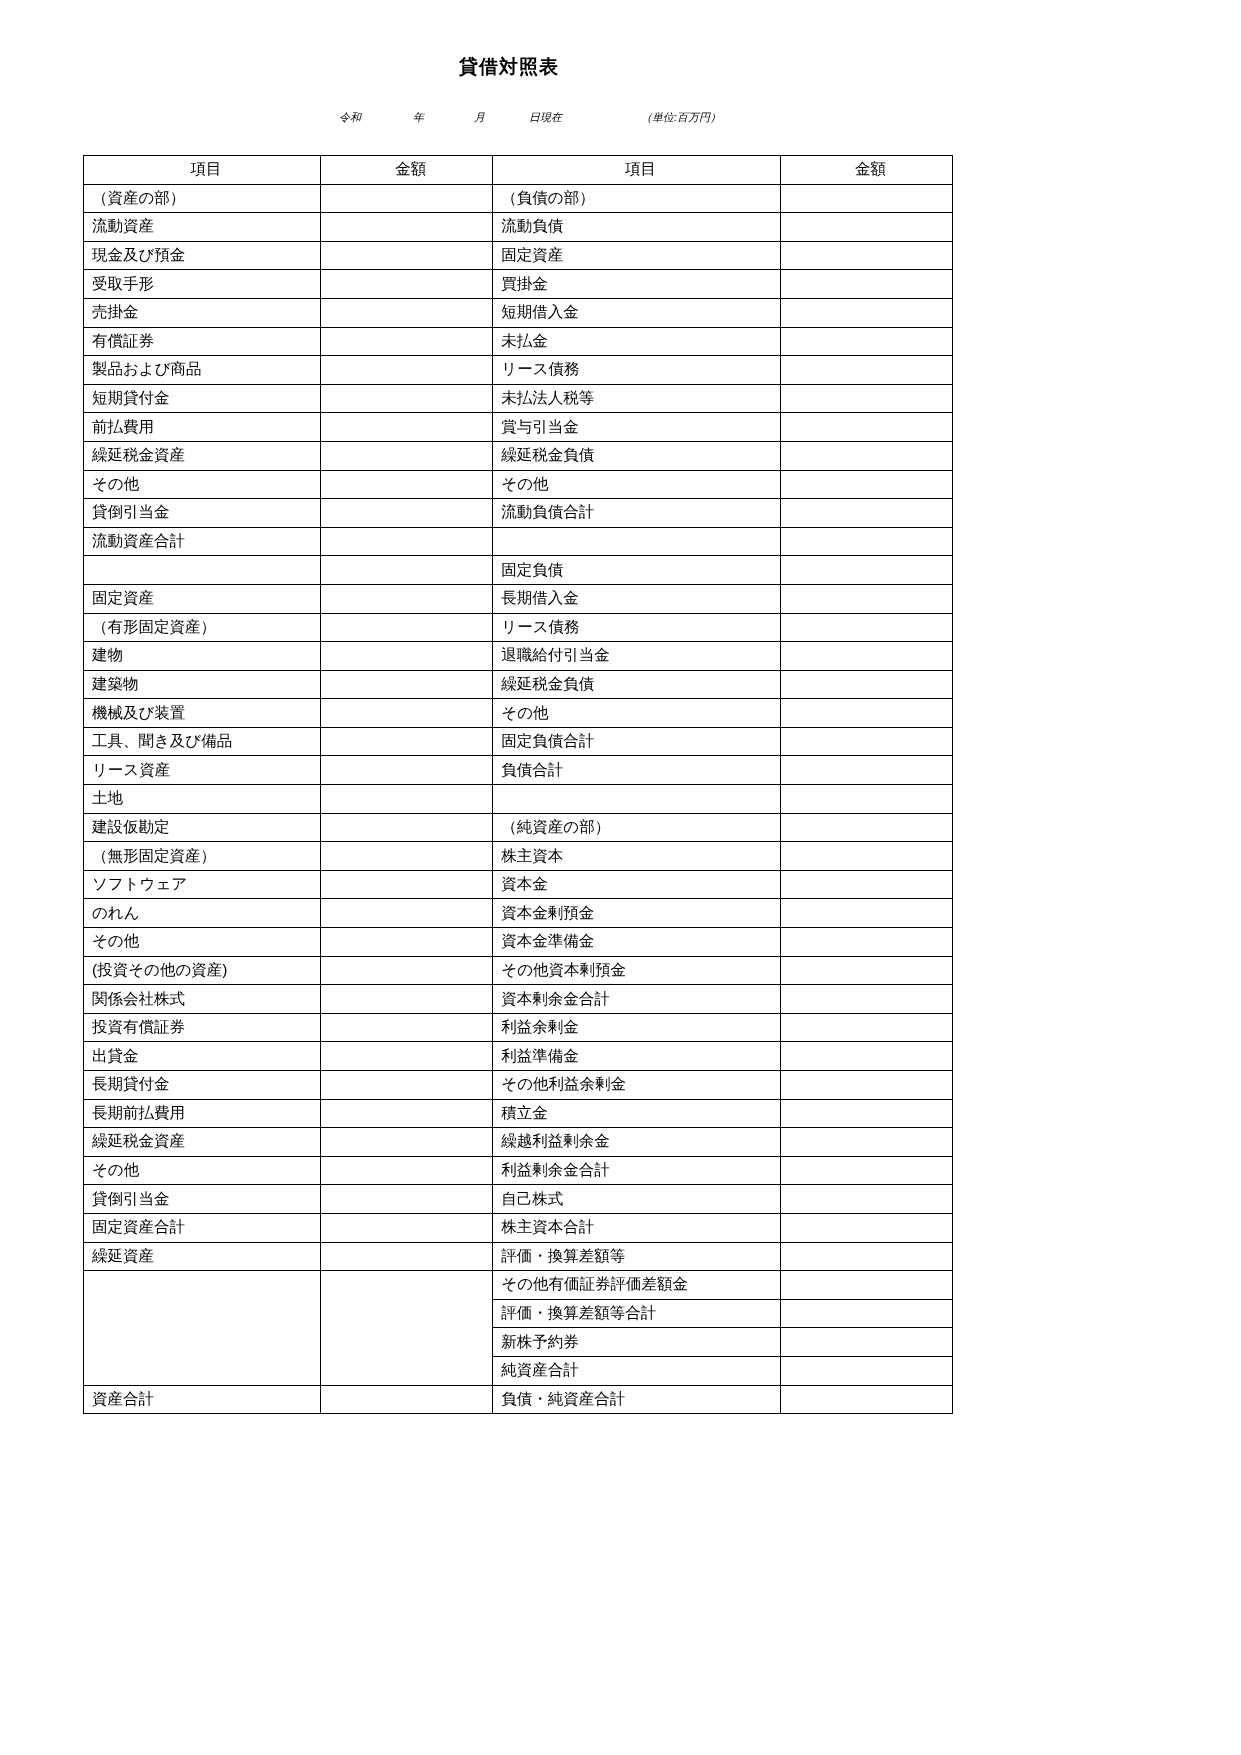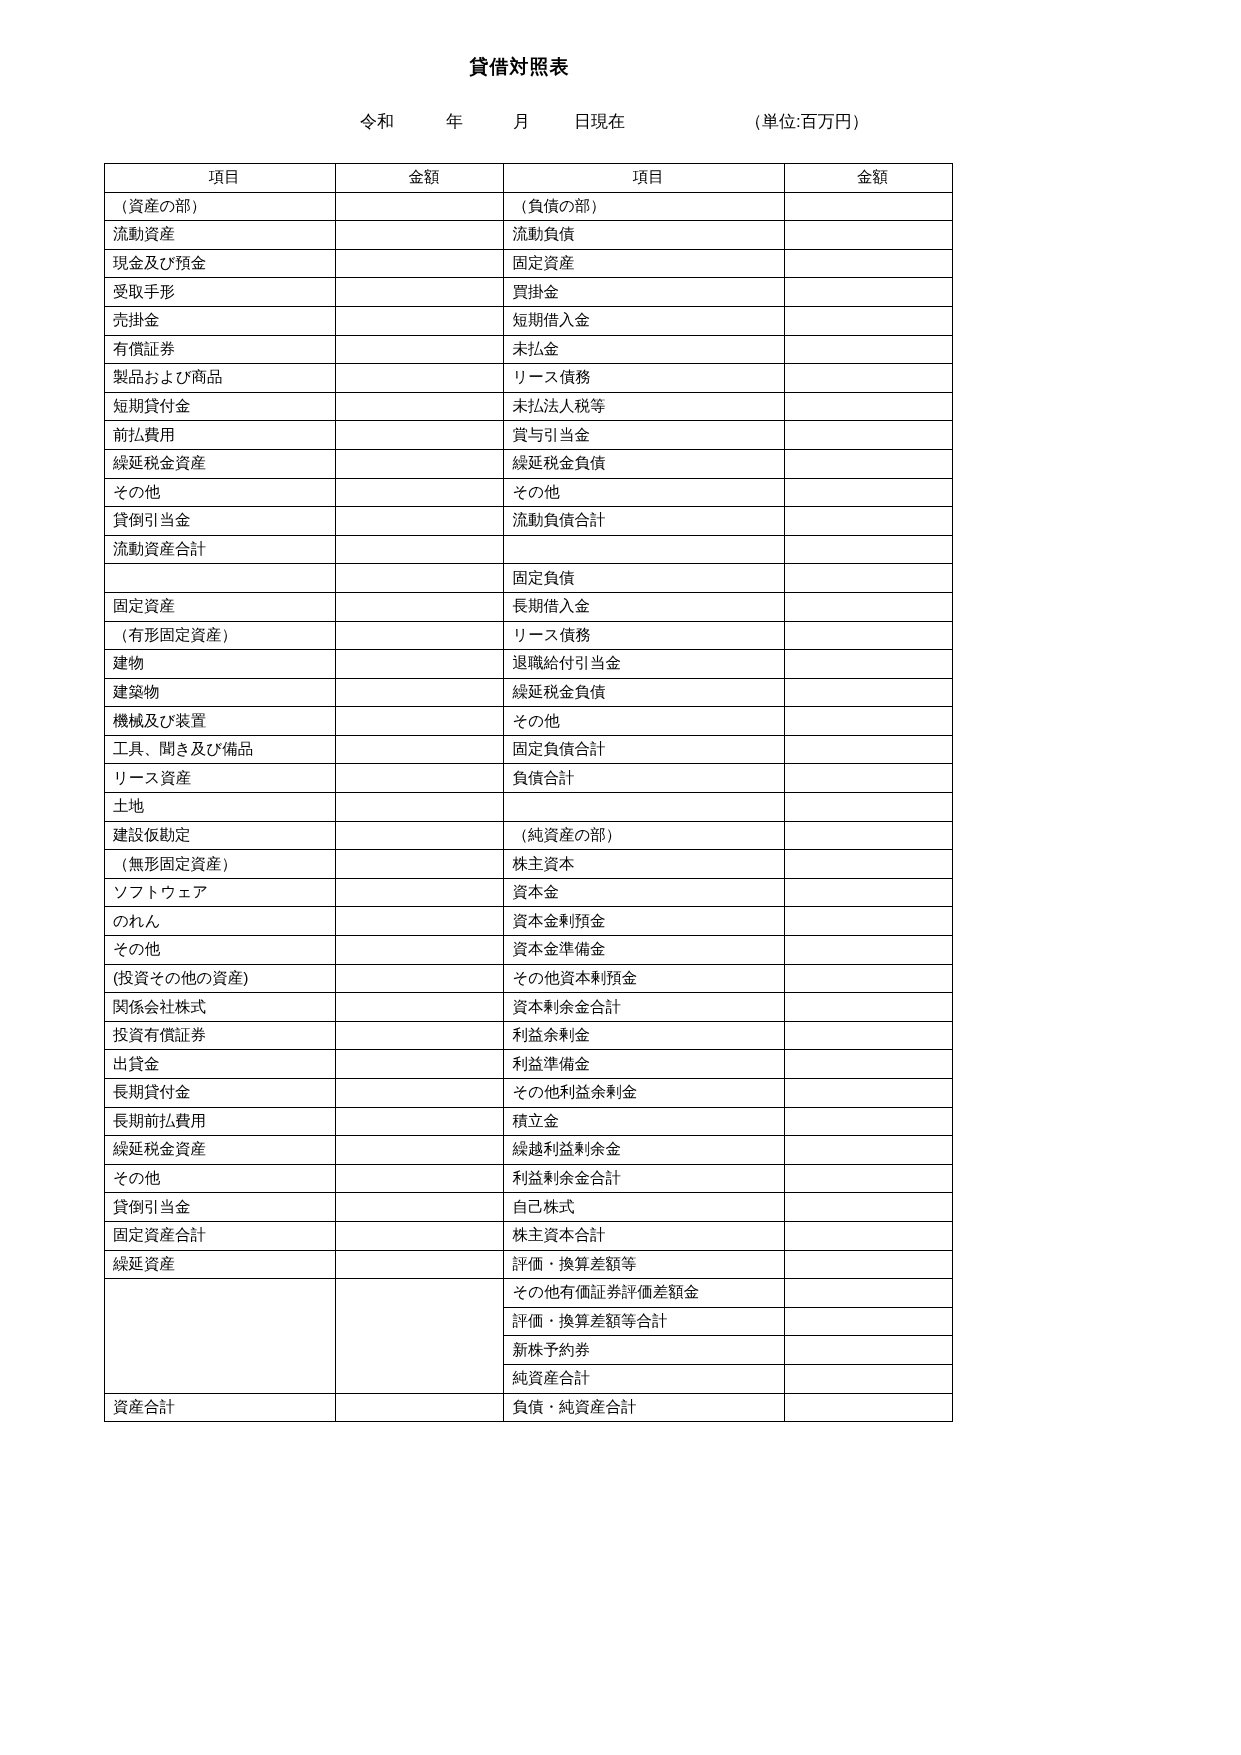--- a/index.html
+++ b/index.html
@@ -11,47 +11,48 @@
     width: 1241px;
     height: 1755px;
     font-family: "Liberation Sans", "DejaVu Sans", sans-serif;
     color: #000000;
     position: relative;
   }
   .page {
     width: 1039px;
     height: 1755px;
     box-sizing: border-box;
-    padding: 40px 95px 0 95px;
+    padding: 40px 95px 0 74px;
     position: relative;
   }
   .doc-title {
     text-align: center;
     font-size: 19px;
     font-weight: bold;
     letter-spacing: 1px;
     margin-top: 14px;
     margin-bottom: 0;
   }
   .date-row {
     margin-top: 30px;
     margin-bottom: 0;
-    font-size: 17px;
+    font-size: 11px;
     display: flex;
     justify-content: flex-start;
     padding-left: 265px;
+    font-style: italic;
   }
   .date-row .seg {
     display: inline-block;
   }
   .gap-era { width: 52px; }
   .gap-year { width: 50px; }
   .gap-month { width: 44px; }
   .unit {
-    margin-left: 120px;
+    margin-left: 79px;
   }
   table.bs {
     width: 100%;
     border-collapse: collapse;
     margin-top: 30px;
     table-layout: fixed;
     font-size: 15.5px;
     margin-left: 9px;
   }
   table.bs td, table.bs th {

